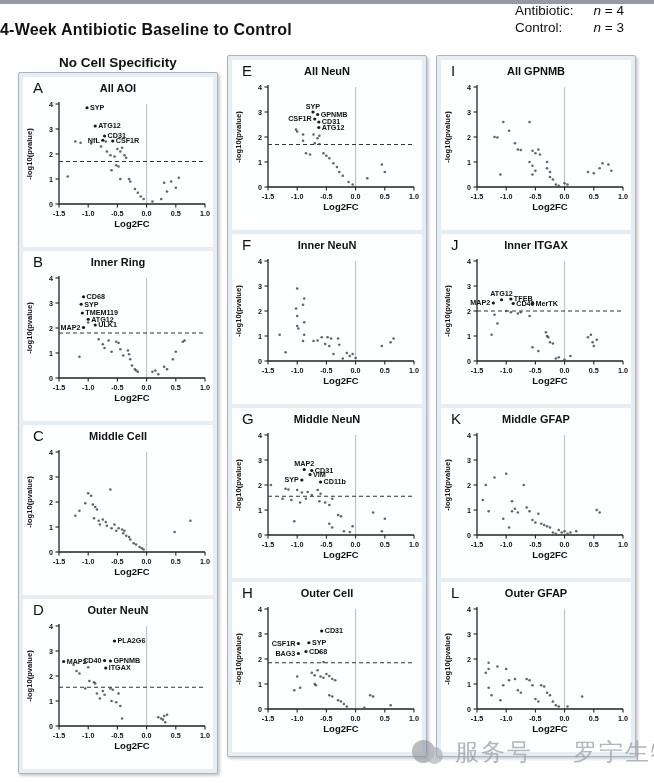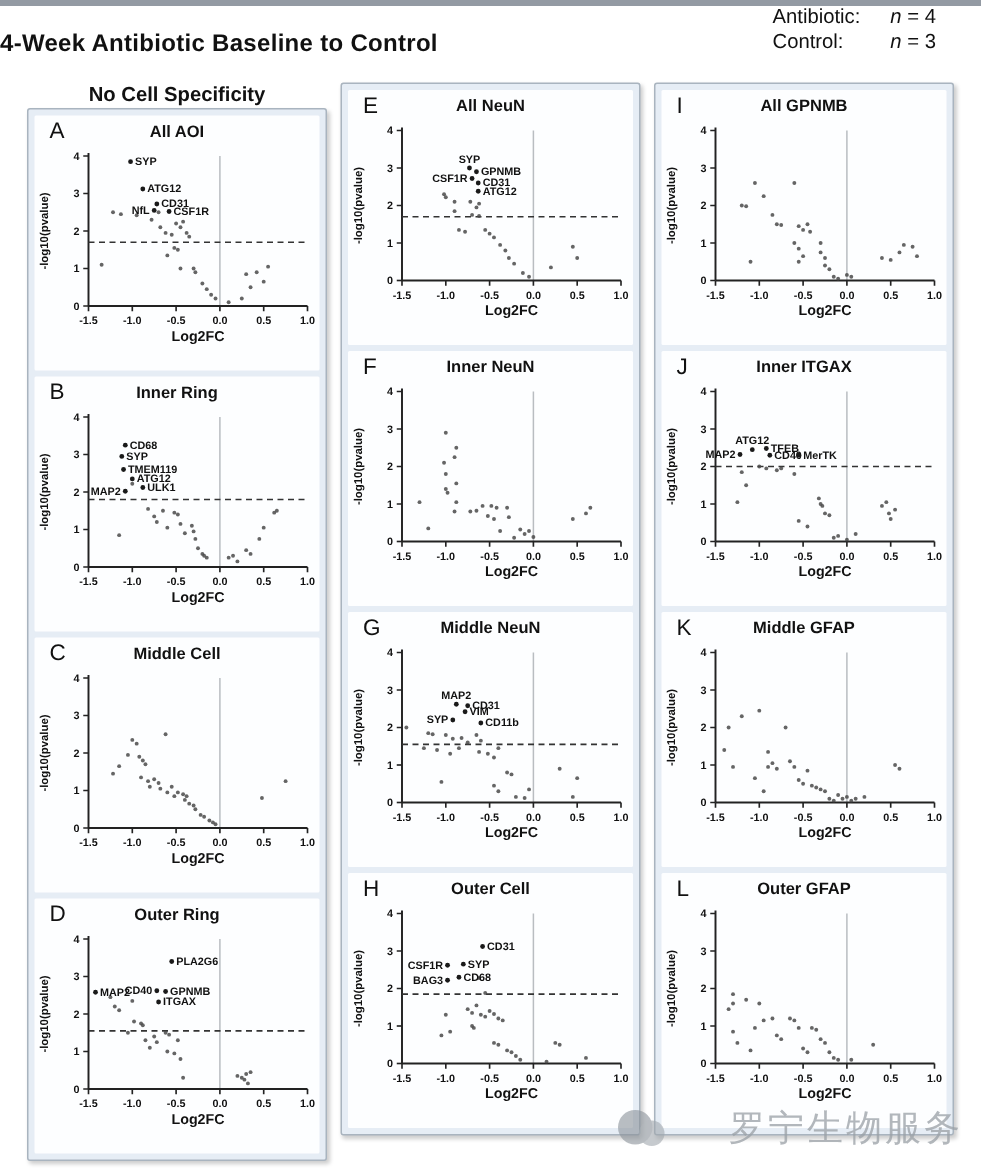--- a/index.html
+++ b/index.html
@@ -269,21 +269,21 @@
             <circle cx="116.59199999999998" cy="103" r="1.3" fill="#4a4a4a" opacity="0.85"></circle>
             <circle cx="118.928" cy="104.25" r="1.3" fill="#4a4a4a" opacity="0.85"></circle>
             <circle cx="120.67999999999999" cy="105.5" r="1.3" fill="#4a4a4a" opacity="0.85"></circle>
             <circle cx="151.632" cy="88" r="1.3" fill="#4a4a4a" opacity="0.85"></circle>
             <circle cx="167.4" cy="76.75" r="1.3" fill="#4a4a4a" opacity="0.85"></circle>
           </svg>
         </div>
         <div class="panel">
           <div class="panel-head">
             <span class="letter">D</span>
-            <span class="ptitle">Outer Ring</span>
+            <span class="ptitle">Outer NeuN</span>
           </div>
           <svg viewBox="0 0 190 145" width="190" height="145">
             <line x1="123.6" x2="123.6" y1="8" y2="108" stroke="#b9bdc1" stroke-width="1"></line>
             <line x1="36" x2="36" y1="6" y2="108" stroke="#222222" stroke-width="1.3"></line>
             <line x1="36" x2="182" y1="108" y2="108" stroke="#222222" stroke-width="1.3"></line>
             <line x1="32.5" x2="36" y1="108" y2="108" stroke="#222222" stroke-width="1.1"></line>
             <text x="30" y="110.6" font-size="7.2" text-anchor="end" fill="#111" font-weight="bold">0</text>
             <line x1="32.5" x2="36" y1="83" y2="83" stroke="#222222" stroke-width="1.1"></line>
             <text x="30" y="85.6" font-size="7.2" text-anchor="end" fill="#111" font-weight="bold">1</text>
             <line x1="32.5" x2="36" y1="58" y2="58" stroke="#222222" stroke-width="1.1"></line>
@@ -899,15 +899,16 @@
         </div>
       </div>
   </div>
 </div>
 
 <div class="watermark">
   <span class="wm-icon">
       <span class="wm-c1"></span>
       <span class="wm-c2"></span>
     </span>
+  <span>服务号</span>
   <span class="wm-gap"></span>
   <span>罗宁生物服务</span>
 </div>
 
 </body></html>

